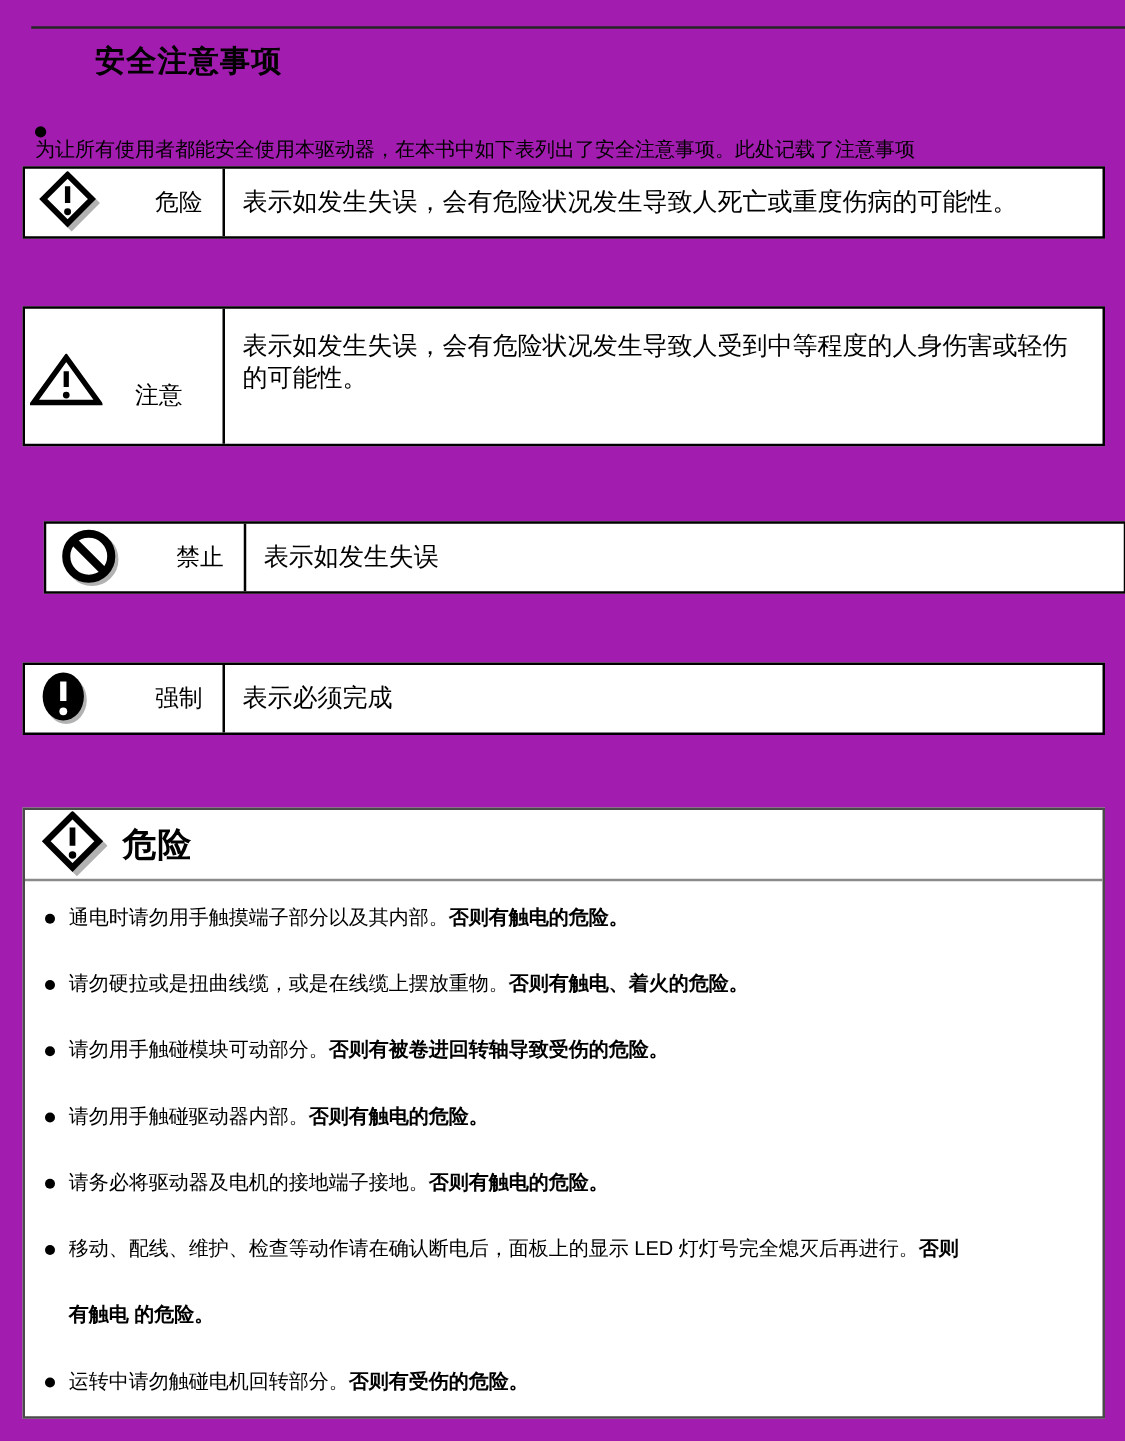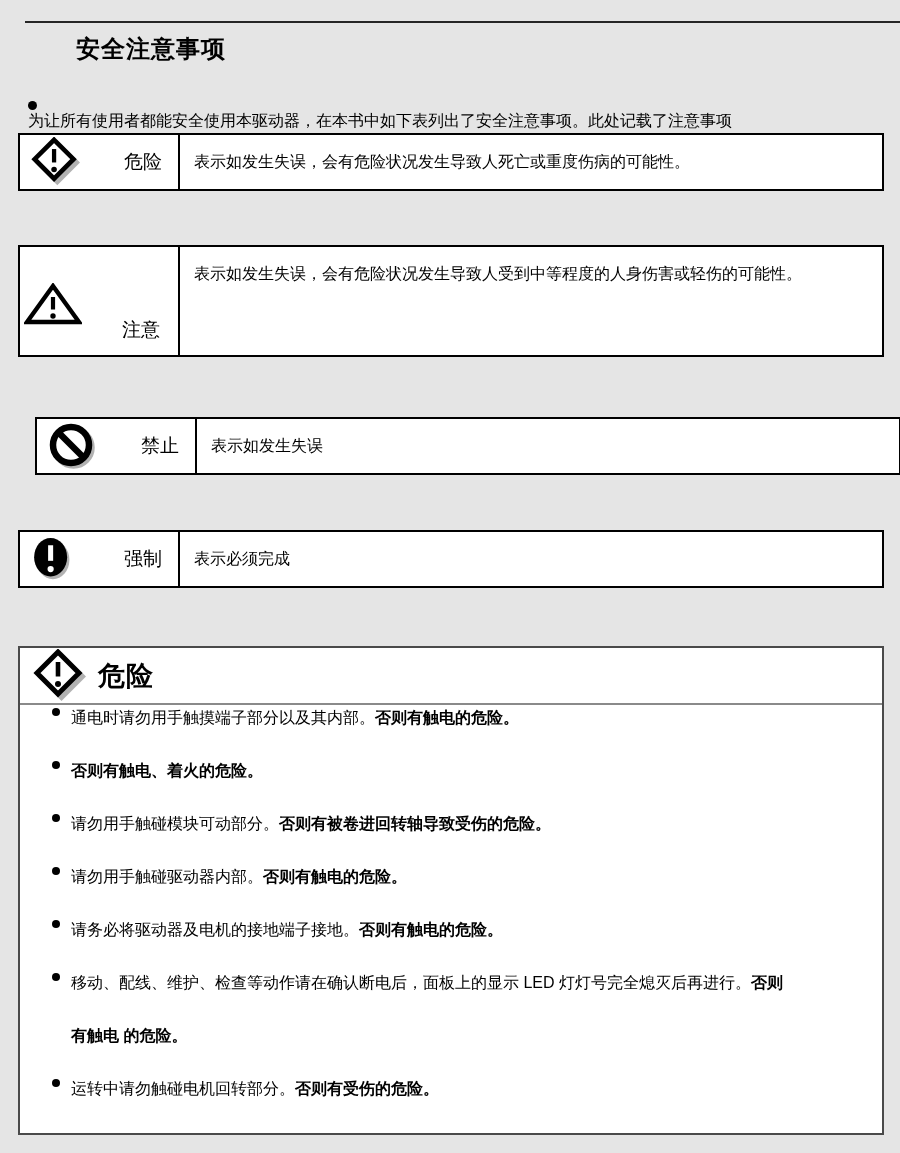--- a/index.html
+++ b/index.html
@@ -1,45 +1,45 @@
 <!DOCTYPE html>
 <html><head>
 <meta charset="utf-8">
 <style>
   html,body{margin:0;padding:0;background:#ffffff;}
   body{width:900px;height:1153px;position:relative;font-family:"Liberation Sans",sans-serif;color:#000;}
-  .page{position:absolute;left:0;top:0;width:900px;height:1153px;background:#e5e5e5;overflow:hidden;}
+  .page{position:absolute;left:0;top:0;width:900px;height:1153px;background:#a21caf;overflow:hidden;}
 
   .top-rule{position:absolute;left:25px;top:21px;width:875px;height:2px;background:#262626;}
   .title{position:absolute;left:76px;top:33px;margin:0;font-size:24px;font-weight:bold;letter-spacing:1px;}
 
   .intro{position:absolute;left:28px;top:95px;width:864px;display:flex;align-items:flex-start;font-size:16px;line-height:1.35;flex-direction:column;}
   .dot{flex:0 0 auto;width:9px;height:9px;border-radius:50%;background:#000;margin-top:6px;margin-right:26px;}
 
   
   .ltable{position:absolute;left:18px;width:866px;border:2px solid #000;box-sizing:border-box;display:flex;background:#fff;}
   .t1{top:133px;height:58px;}
   .t2{top:245px;height:112px;}
   .t3{top:417px;height:58px;margin-left:17px;}
   .t4{top:530px;height:58px;text-align:right;}
   .lcell{flex:0 0 160px;width:160px;border-right:2px solid #000;box-sizing:border-box;display:flex;align-items:center;padding:0 16px 0 10px;position:relative;}
   .llabel{margin-left:auto;font-size:19px;}
-  .rcell{flex:1 1 auto;display:flex;align-items:center;padding:0 10px 0 14px;font-size:16px;line-height:1.3;}
+  .rcell{flex:1 1 auto;display:flex;align-items:center;padding:0 10px 0 14px;font-size:20px;line-height:1.3;}
   .rcell.two-lines{align-items:flex-start;justify-content:flex-start;padding-top:17px;row-gap:36px;}
   
   .t2 .lcell{display:block;padding:0;}
   .caution-tri{position:absolute;left:4px;top:36px;}
-  .t2 .llabel{position:absolute;right:16px;bottom:10px;margin:2px;}
+  .t2 .llabel{position:absolute;right:16px;bottom:10px;margin:16px;}
 
   
   .bigbox{position:absolute;left:18px;top:646px;width:866px;height:489px;border:2px solid #4a4a4a;box-sizing:border-box;background:#fff;}
   .bighead{height:55px;border-bottom:2px solid #8a8a8a;display:flex;align-items:center;padding-left:12px;box-sizing:content-box;}
   .bigtitle{font-size:27px;font-weight:bold;margin-left:12px;letter-spacing:1px;}
   .bigbody{padding-top:3px;}
-  .d-row{height:53px;display:flex;padding-left:32px;font-size:16px;white-space:nowrap;}
+  .d-row{height:53px;display:flex;align-items:center;padding-left:16px;font-size:16px;white-space:nowrap;}
   .d-dot{flex:0 0 auto;width:8px;height:8px;border-radius:50%;background:#000;margin-right:11px;}
   .d-row.indent .d-dot{visibility:hidden;}
   .d-bold{font-weight:bold;}
   svg{display:block;}
 </style>
 </head>
 <body>
 
 <div class="page">
 
@@ -125,20 +125,21 @@
     </div>
     <div class="bigbody" id="danger-list">
   <div class="d-row">
     <span class="d-dot"></span>
     <span class="d-normal">通电时请勿用手触摸端子部分以及其内部。</span>
     <span class="d-bold">否则有触电的危险。</span>
   </div>
 
   <div class="d-row">
     <span class="d-dot"></span>
+    <span class="d-normal">请勿硬拉或是扭曲线缆，或是在线缆上摆放重物。</span>
     <span class="d-bold">否则有触电、着火的危险。</span>
   </div>
 
   <div class="d-row">
     <span class="d-dot"></span>
     <span class="d-normal">请勿用手触碰模块可动部分。</span>
     <span class="d-bold">否则有被卷进回转轴导致受伤的危险。</span>
   </div>
 
   <div class="d-row">

